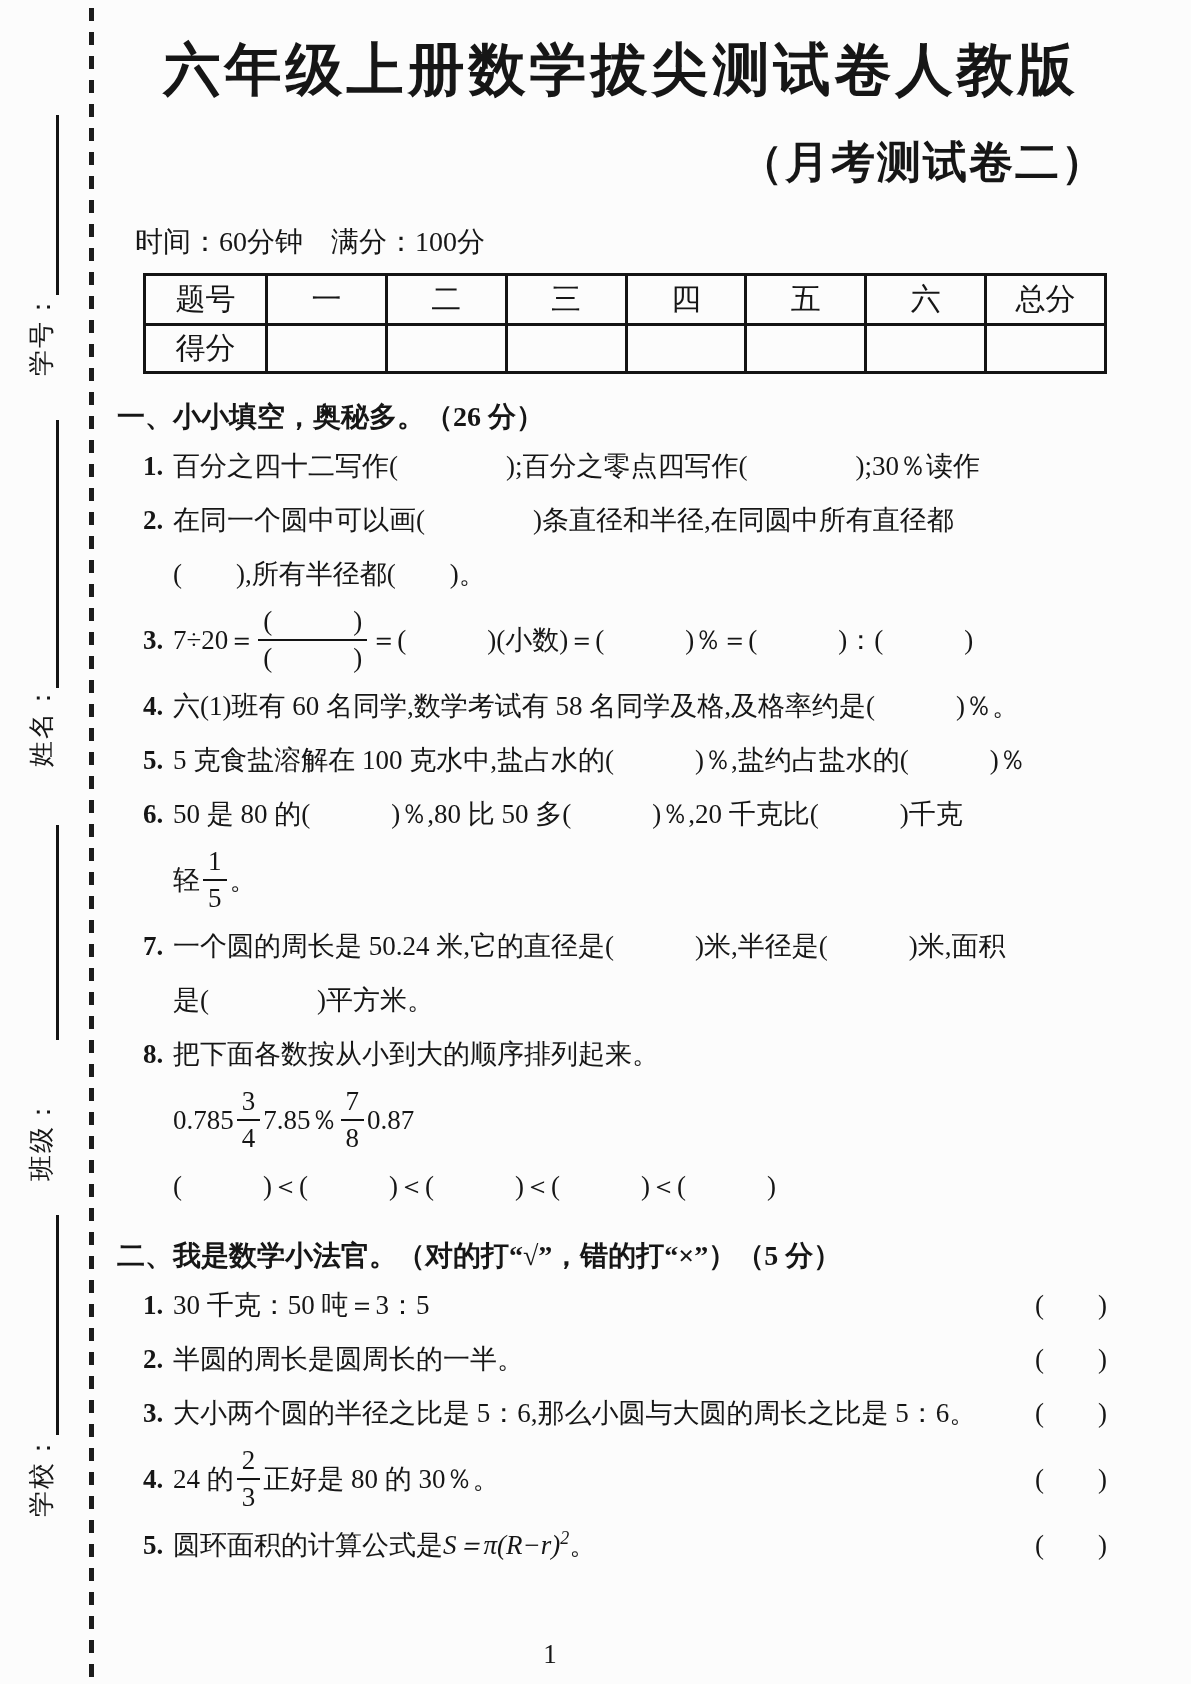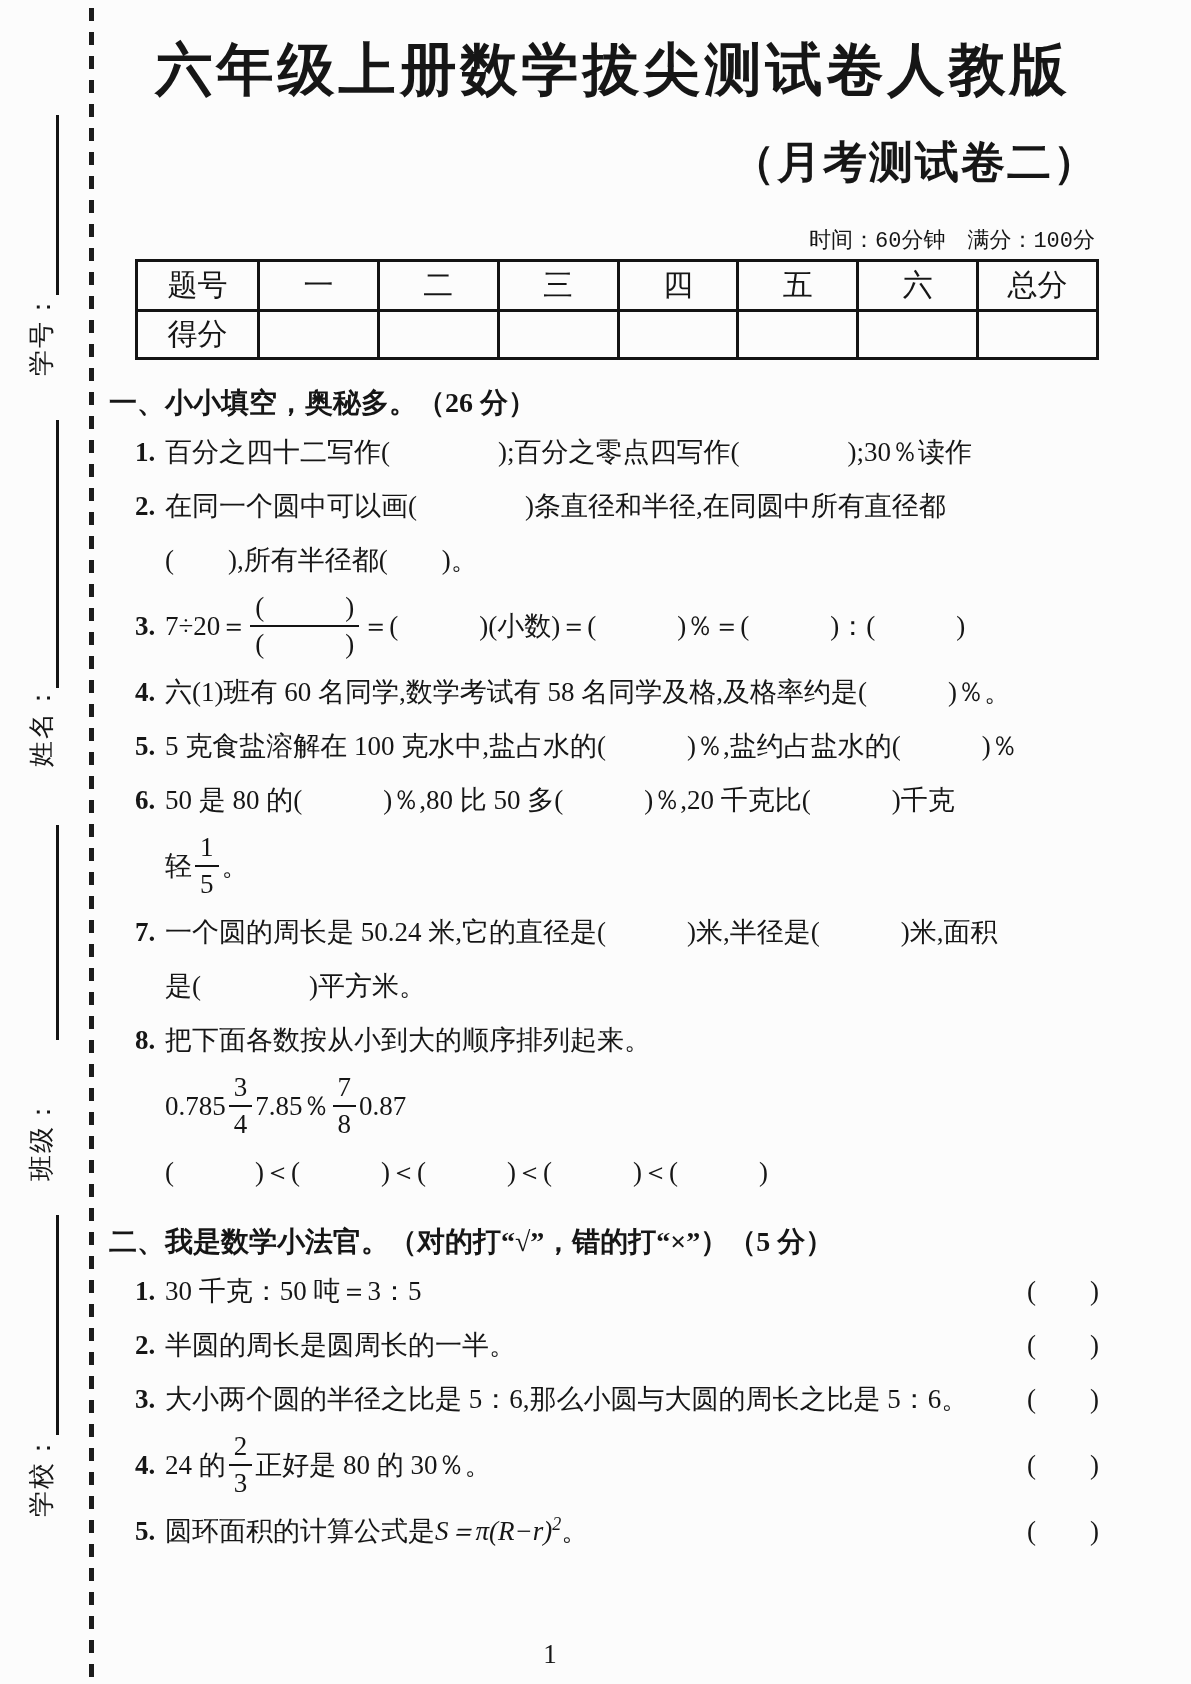--- a/index.html
+++ b/index.html
@@ -26,36 +26,36 @@
     position:absolute; left:-6px; width:96px; height:30px;
     font-size:26px; line-height:30px; text-align:center; letter-spacing:2px;
     transform:rotate(-90deg); transform-origin:center; white-space:nowrap;
   }
   .sl-1 { top:319px; }
   .sl-2 { top:710px; }
   .sl-3 { top:1124px; }
   .sl-4 { top:1460px; }
 
   
-  .content { position:absolute; left:127px; top:0; width:972px; }
+  .content { position:absolute; left:135px; top:0; width:972px; }
 
   .title {
     margin-top:34px; text-align:center;
     font-size:57px; font-weight:bold; letter-spacing:4px; line-height:1.25;
     white-space:nowrap;
   }
   .subtitle {
     margin-top:30px; text-align:right;
     font-size:44px; font-weight:bold; letter-spacing:2px; line-height:1.25;
   }
-  .meta { margin-top:34px; text-align:right; font-size:22px; line-height:35px; padding-right:4px;font-family:Liberation Mono, monospace; }
+  .meta { margin-top:34px; text-align:left; font-size:28px; line-height:35px; padding-right:4px; }
 
   table.score-table {
     border-collapse:collapse; table-layout:fixed;
-    margin-left:8px; width:964px;
+    margin-top:14px; margin-left:8px; width:964px;
   }
   table.score-table td {
     border:3px solid #141414; text-align:center;
     font-size:30px; height:50px; overflow:hidden;
   }
   table.score-table tr.row-score td { height:48px; }
   table.score-table td.c0 { width:122px; }
 
   .section-heading {
     margin-top:27px; margin-left:-18px;

